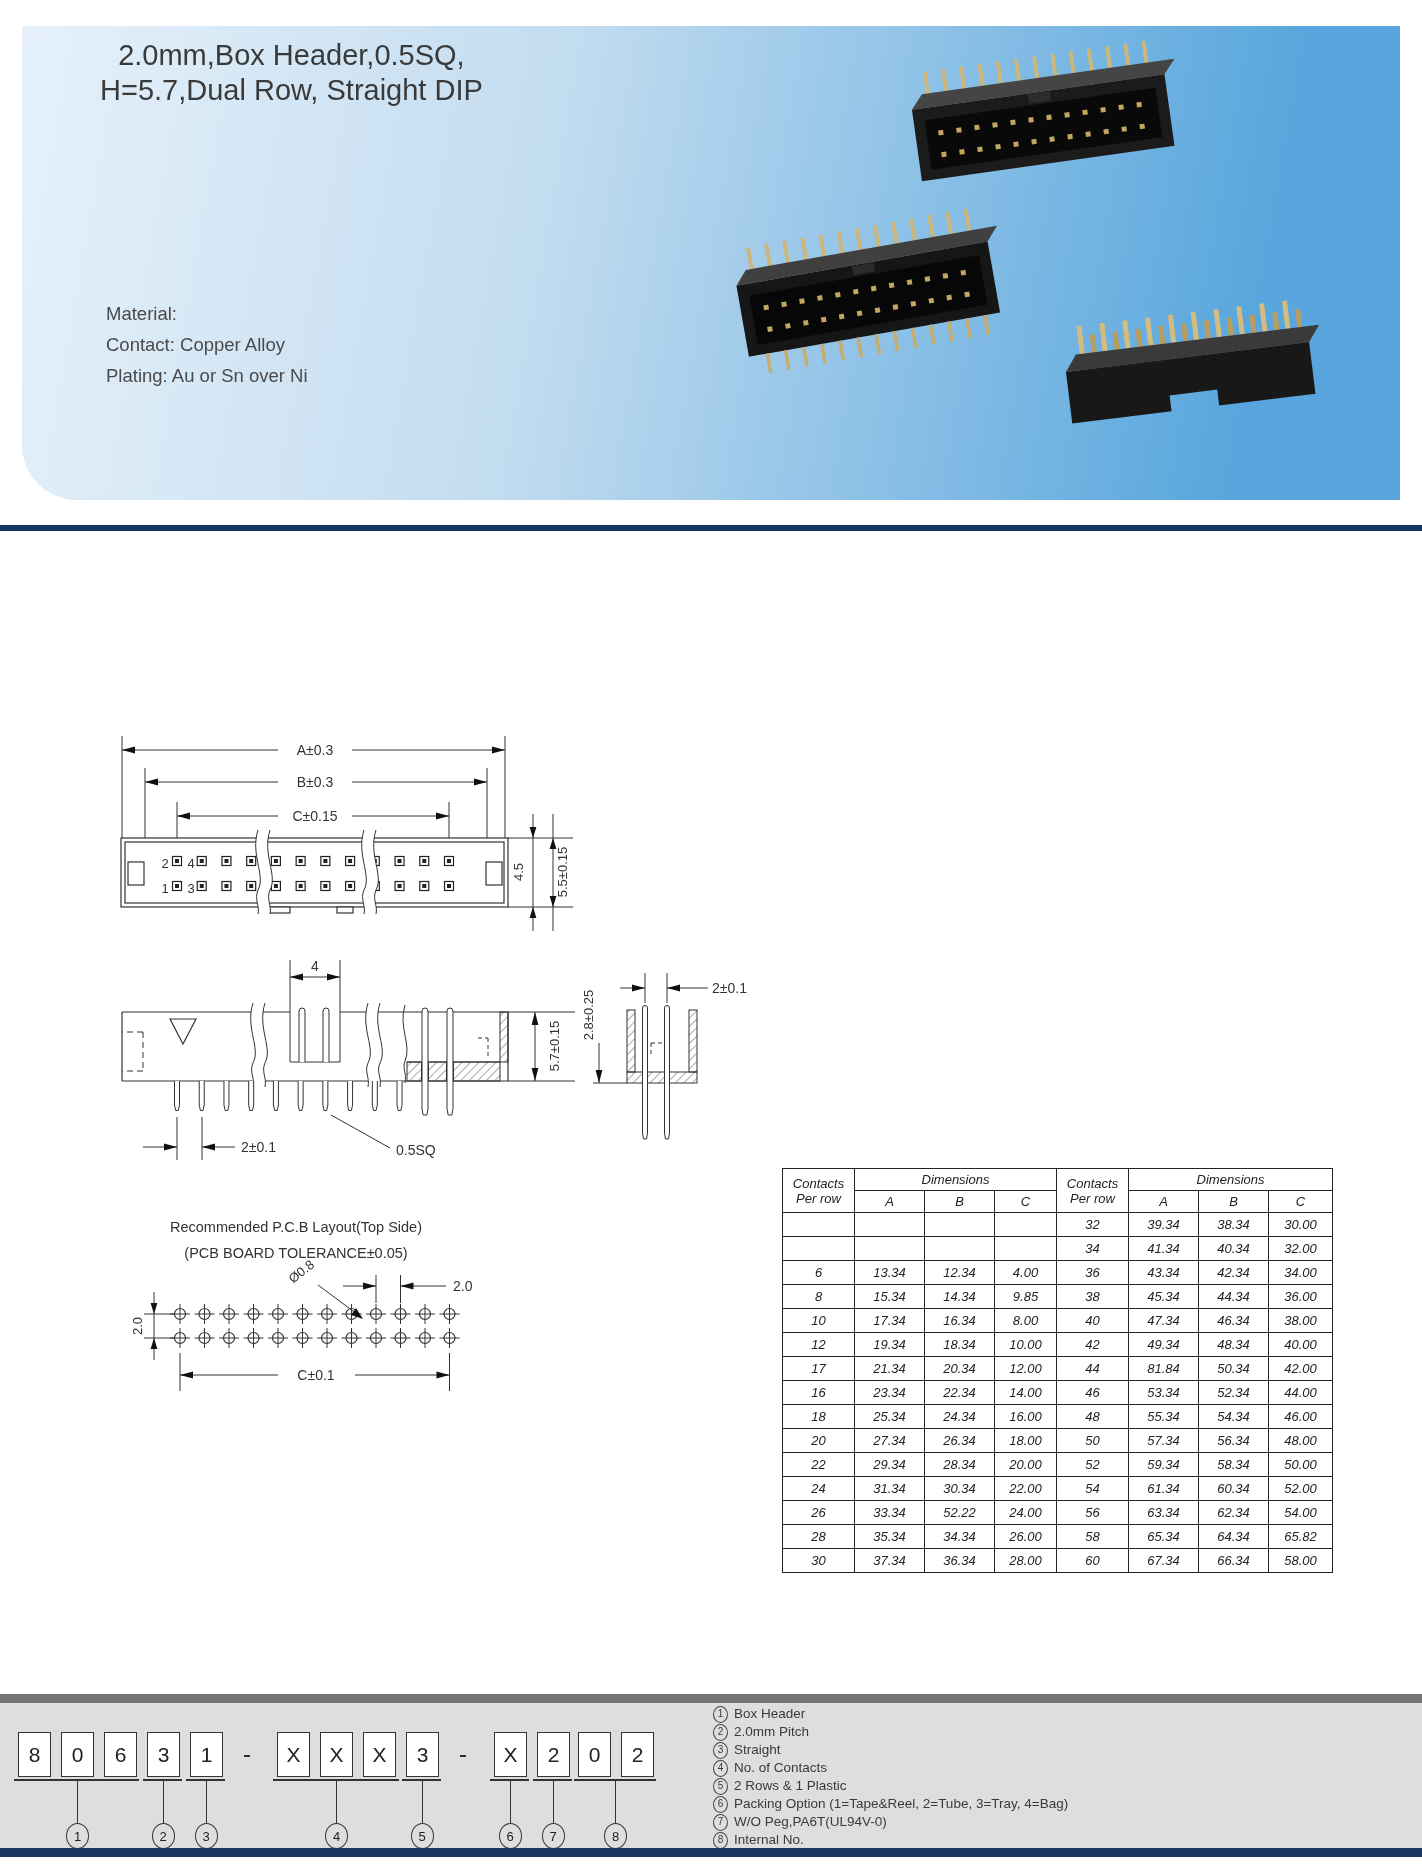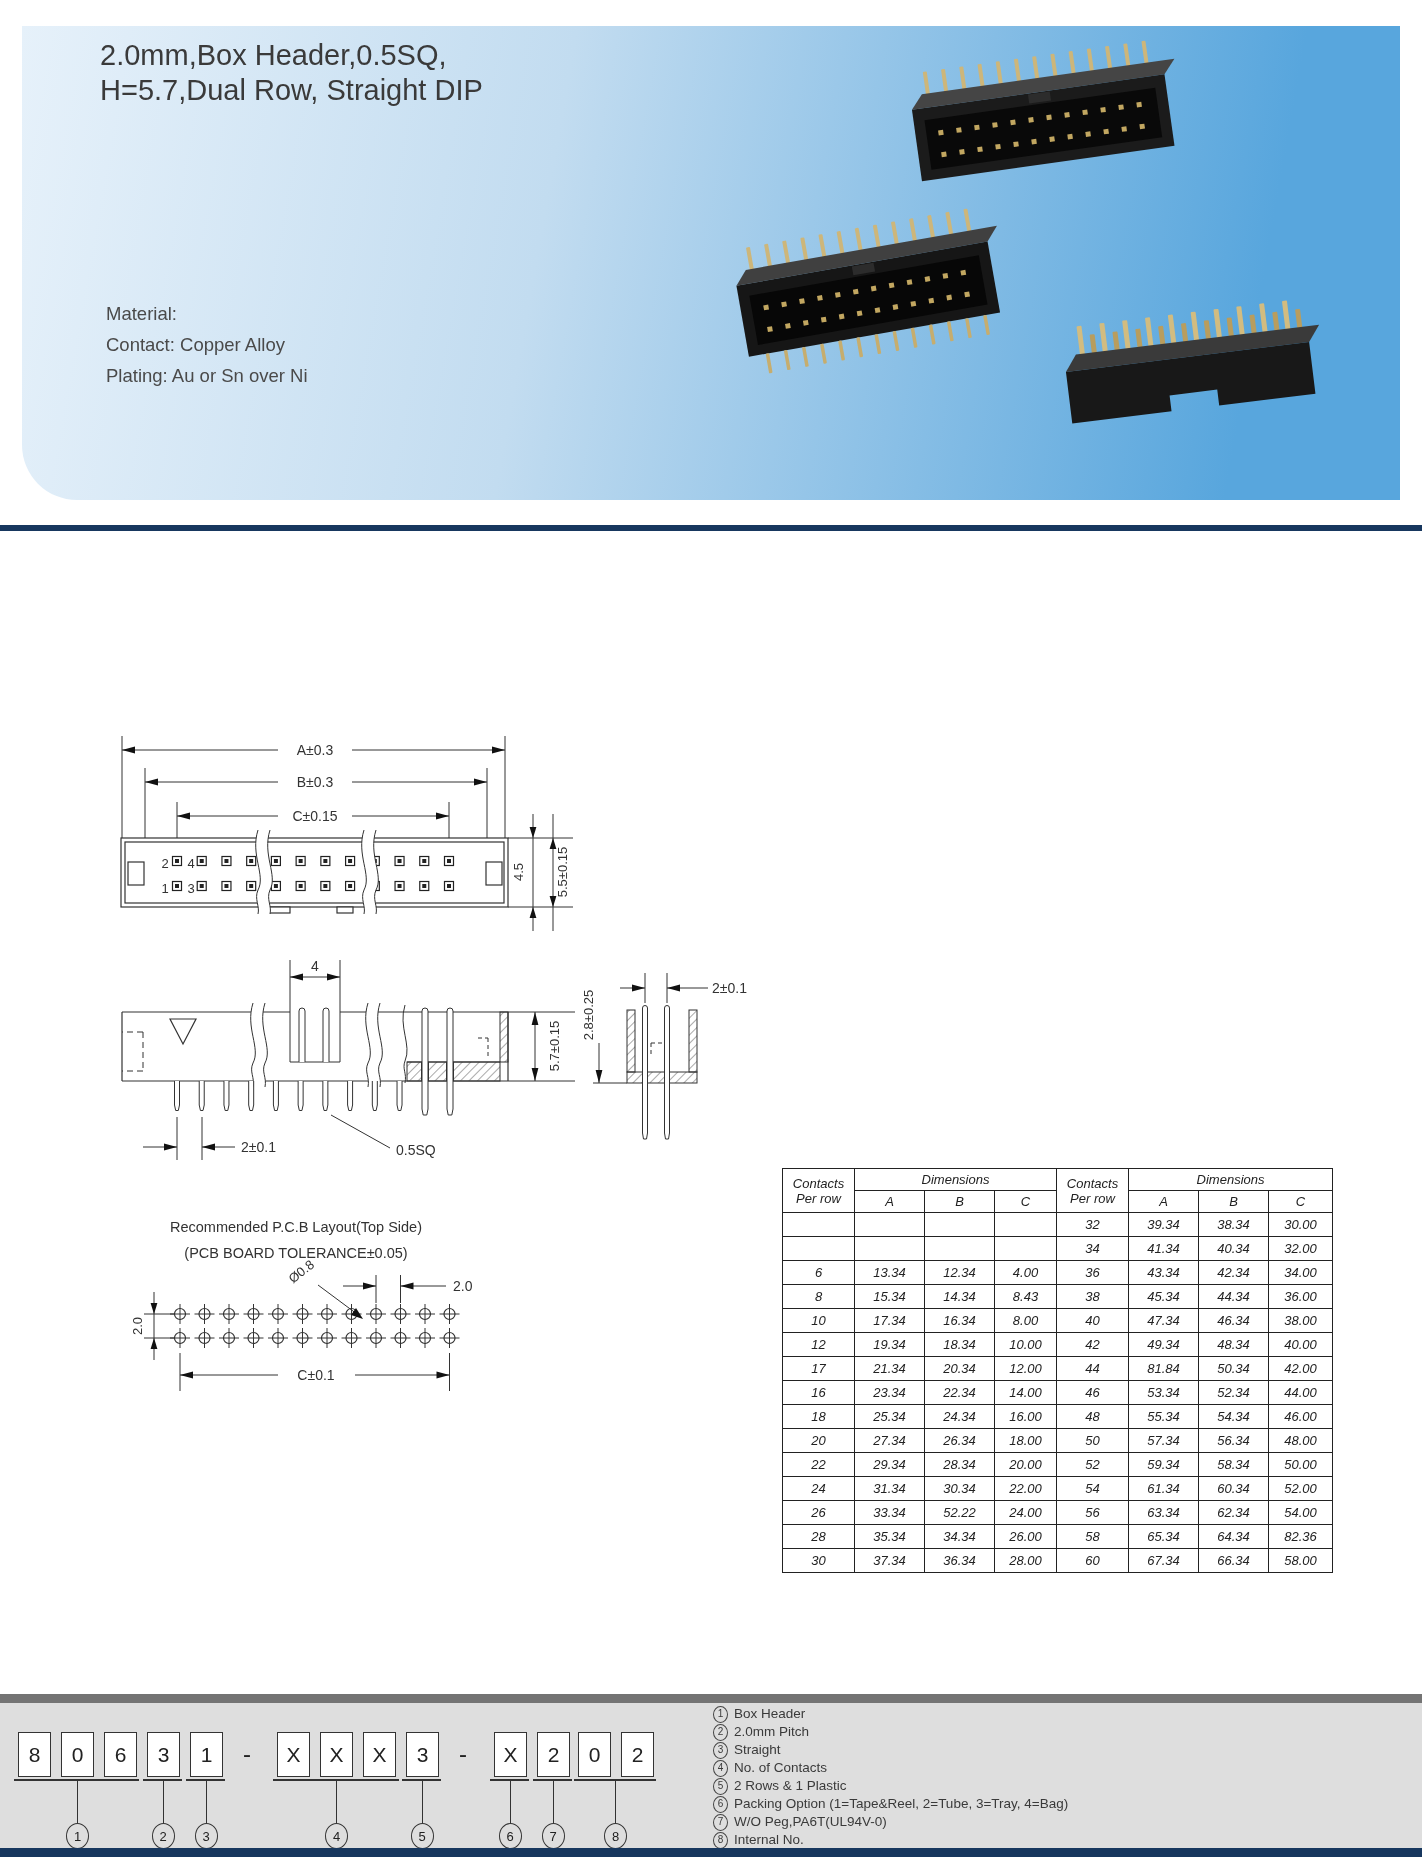--- a/index.html
+++ b/index.html
@@ -4,21 +4,21 @@
 <style>
   html,body{margin:0;padding:0;background:#fff;}
   .page{position:relative;width:1422px;height:1868px;background:#fff;overflow:hidden;
         font-family:"Liberation Sans","DejaVu Sans",sans-serif;color:#333;}
   .abs{position:absolute;}
 
   
   .hero{left:22px;top:26px;width:1378px;height:474px;
         background:linear-gradient(100deg,#e6f1fa 0%,#c2dcf0 38%,#58a6dd 88%);
         border-bottom-left-radius:55px;}
-  .hero-title{left:78px;top:12px;font-size:29px;line-height:35px;color:#3a3a3a;}
+  .hero-title{left:78px;top:12px;font-size:29px;line-height:35px;color:#3a3a3a;text-align:center;}
   .spec-list{left:78px;top:118px;font-size:18.5px;line-height:31px;color:#4a4a4a;}
   .mat-list{left:78px;top:272px;font-size:18.5px;line-height:31px;color:#4a4a4a;margin-left:6px;}
   .photos{left:640px;top:8px;width:732px;height:462px;}
 
   
   .divider{left:0;top:525px;width:1422px;height:6px;background:#17375e;}
 
   
   svg{overflow:visible;}
   svg text{font-family:"Liberation Sans","DejaVu Sans",sans-serif;fill:#333;}
@@ -608,21 +608,21 @@
             <td>4.00</td>
             <td>36</td>
             <td>43.34</td>
             <td>42.34</td>
             <td>34.00</td>
           </tr>
           <tr>
             <td>8</td>
             <td>15.34</td>
             <td>14.34</td>
-            <td>8.43</td>
+            <td>9.85</td>
             <td>38</td>
             <td>45.34</td>
             <td>44.34</td>
             <td>36.00</td>
           </tr>
           <tr>
             <td>10</td>
             <td>17.34</td>
             <td>16.34</td>
             <td>8.00</td>
@@ -712,21 +712,21 @@
             <td>54.00</td>
           </tr>
           <tr>
             <td>28</td>
             <td>35.34</td>
             <td>34.34</td>
             <td>26.00</td>
             <td>58</td>
             <td>65.34</td>
             <td>64.34</td>
-            <td>82.36</td>
+            <td>65.82</td>
           </tr>
           <tr>
             <td>30</td>
             <td>37.34</td>
             <td>36.34</td>
             <td>28.00</td>
             <td>60</td>
             <td>67.34</td>
             <td>66.34</td>
             <td>58.00</td>

